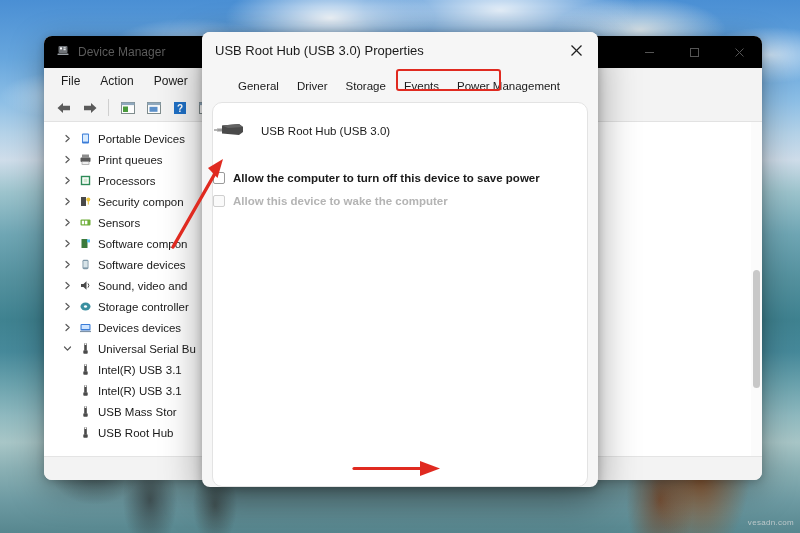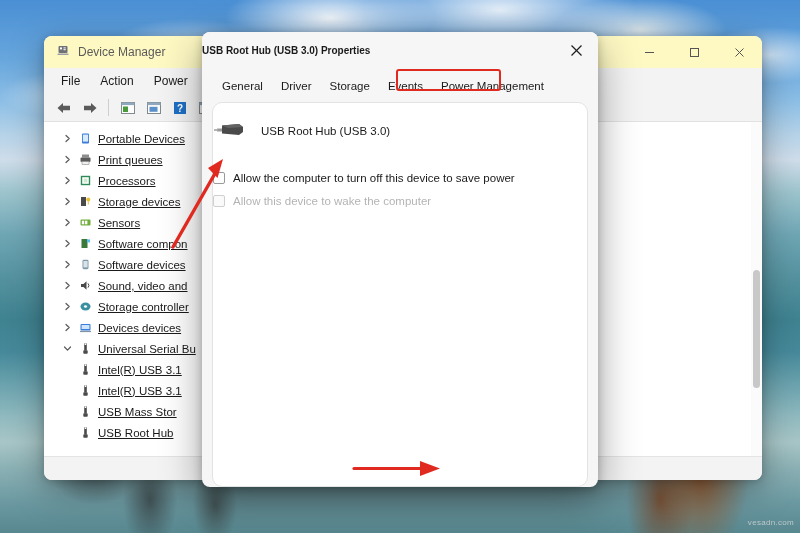--- a/index.html
+++ b/index.html
@@ -76,21 +76,21 @@
     height: 444px;
     background: #f3f3f3;
     border-radius: 8px;
     box-shadow: 0 10px 34px rgba(0,0,0,.34), 0 2px 8px rgba(0,0,0,.2);
     overflow: hidden;
     display: flex;
     flex-direction: column;
   }
   .dm-titlebar {
     height: 32px;
-    background: #fef9c3;
+    background: #000000;
     display: flex;
     align-items: center;
     flex: none;
   }
   .dm-title-left {
     display: flex;
     align-items: center;
     gap: 8px;
     padding-left: 12px;
     flex: 1;
@@ -166,21 +166,21 @@
     display: flex; align-items: center; justify-content: center;
     color: #5a5a5a;
     font-size: 9px;
     flex: none;
   }
   .tree-ico {
     width: 19px;
     display: flex; align-items: center; justify-content: center;
     flex: none;
   }
-  .tree-label { padding-left: 3px; text-decoration: underline; }
+  .tree-label { padding-left: 3px; }
 
   .dm-statusbar {
     height: 24px;
     background: #f3f3f3;
     border-top: 1px solid #e4e4e4;
     flex: none;
   }
   .dm-scrollbar {
     position: absolute;
     right: 0; top: 0; bottom: 0;
@@ -213,36 +213,36 @@
   }
   .pd-titlebar {
     height: 36px;
     display: flex;
     align-items: center;
     background: #f6f6f6;
     flex: none;
   }
   .pd-title {
     flex: 1;
-    font-size: 10px;
+    padding-left: 13px;
+    font-size: 13px;
     color: #1a1a1a;
-    font-weight: bold;
   }
   .pd-close {
     width: 44px; height: 36px;
     display: flex; align-items: center; justify-content: center;
     color: #202020;
   }
 
   .pd-tabs {
     height: 28px;
     display: flex;
     align-items: flex-end;
     gap: 0;
-    padding-left: 11px;
+    padding-left: 27px;
     background: #f6f6f6;
     flex: none;
     position: relative;
   }
   .pd-tab {
     font-size: 11.5px;
     color: #1a1a1a;
     padding: 3px 9px 4px 9px;
     white-space: nowrap;
   }
@@ -275,21 +275,21 @@
   }
   .pd-checkbox {
     width: 12px; height: 12px;
     border: 1px solid #9a9a9a;
     border-radius: 2px;
     background: #fff;
     flex: none;
     margin-top: 1px;
   }
   .pd-checkbox.disabled { border-color: #cfcfcf; background: #fafafa; }
-  .pd-checklabel { font-size: 11.5px; color: #1a1a1a; line-height: 14px; }
+  .pd-checklabel { font-size: 11.5px; color: #1a1a1a; line-height: 14px; font-weight: bold; }
   .pd-checklabel.disabled { color: #b4b4b4; }
 
   .pd-footer {
     height: 52px;
     display: flex;
     align-items: center;
     justify-content: flex-end;
     gap: 9px;
     padding-right: 12px;
     flex: none;
@@ -474,21 +474,21 @@
               <path d="M3 1.5 L6.2 4.5 L3 7.5" stroke="#5a5a5a" stroke-width="1.2" fill="none" stroke-linecap="round" stroke-linejoin="round"></path>
             </svg>
           </div>
           <div class="tree-ico">
             <svg width="13" height="13" viewBox="0 0 13 13">
               <rect x="2" y="2" width="5" height="9" fill="#4a4a4a"></rect>
               <circle cx="9.3" cy="4.6" r="2" fill="#e8c33a"></circle>
               <rect x="8.8" y="5.6" width="1" height="4" fill="#e8c33a"></rect>
             </svg>
           </div>
-          <div class="tree-label">Storage devices</div>
+          <div class="tree-label">Security compon</div>
         </div>
         <div class="tree-row">
           <div style="width: 14px; flex: 0 0 auto;"></div>
           <div class="tree-chev">
             <svg width="9" height="9" viewBox="0 0 9 9">
               <path d="M3 1.5 L6.2 4.5 L3 7.5" stroke="#5a5a5a" stroke-width="1.2" fill="none" stroke-linecap="round" stroke-linejoin="round"></path>
             </svg>
           </div>
           <div class="tree-ico">
             <svg width="13" height="13" viewBox="0 0 13 13">

